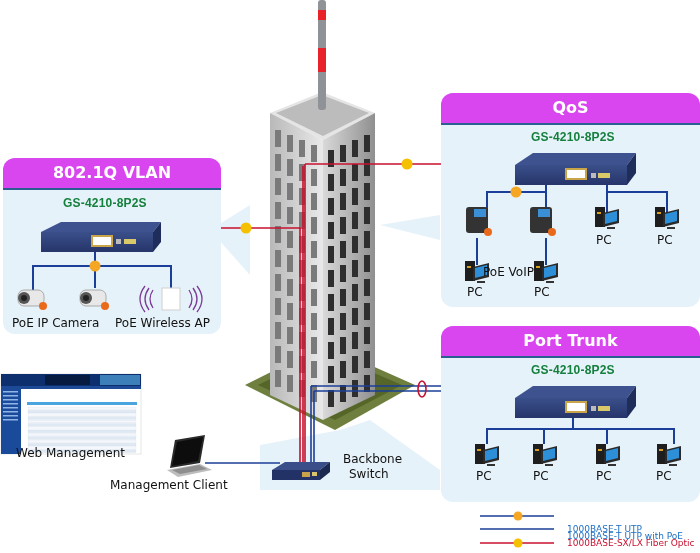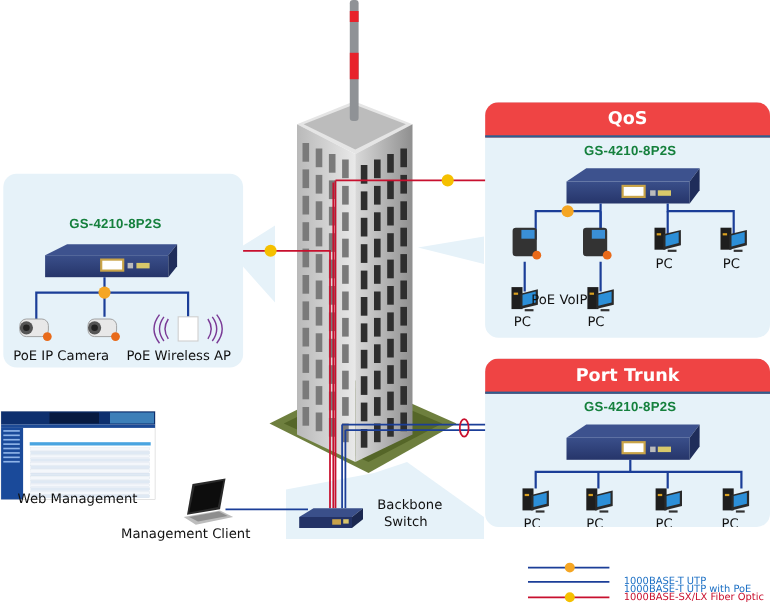--- a/index.html
+++ b/index.html
@@ -1,20 +1,20 @@
 <!DOCTYPE html>
 <html><head>
 <meta charset="utf-8">
 <style>
   html, body { margin:0; padding:0; background:#ffffff; }
   body { width:700px; height:553px; position:relative; overflow:hidden; font-family:"DejaVu Sans", sans-serif; }
   .abs { position:absolute; }
   svg.stage { position:absolute; left:0; top:0; }
   .panel { position:absolute; background:#e6f2f9; border-radius:12px; overflow:hidden; }
-  .panel-head { position:absolute; left:0; top:0; right:0; height:30px; background:#ef4444;
+  .panel-head { position:absolute; left:0; top:0; right:0; height:30px; background:#d946ef;
                 color:#fff; font-weight:bold; font-size:16px; text-align:center; line-height:30px;
                 border-bottom:2px solid #2b5f91; font-family:"DejaVu Sans", sans-serif; }
   .model { position:absolute; color:#15803d; font-weight:bold; font-size:12px; font-family:"Liberation Sans", sans-serif; letter-spacing:0.2px; }
   .lbl { position:absolute; color:#111; font-size:12px; font-family:"DejaVu Sans", sans-serif; white-space:nowrap; }
   .legend-text { position:absolute; font-size:9px; font-family:"DejaVu Sans", sans-serif; white-space:nowrap; }
 </style>
 </head>
 <body>
 
 <svg class="stage" width="700" height="553" viewBox="0 0 700 553">
@@ -208,20 +208,21 @@
         <rect x="3" y="403" width="15" height="1.5" fill="#8fb4e8"></rect>
         <rect x="3" y="407" width="15" height="1.5" fill="#8fb4e8"></rect>
         <rect x="3" y="411" width="15" height="1.5" fill="#8fb4e8"></rect>
         <rect x="3" y="415" width="15" height="1.5" fill="#8fb4e8"></rect>
         <rect x="3" y="419" width="15" height="1.5" fill="#8fb4e8"></rect>
       </g>
   </g>
 </svg>
 
 <div class="panel" style="left:3px;top:158px;width:218px;height:176px;">
+  <div class="panel-head">802.1Q VLAN</div>
   <div class="model" style="left:60px;top:38px;">GS-4210-8P2S</div>
   <svg class="abs" style="left:0;top:0" width="218" height="176">
     <g>
       <polygon points="38,74 58,64 158,64 150,74" fill="#3d528e"></polygon>
       <rect x="38" y="74" width="112" height="20" fill="url(#swTop)"></rect>
       <polygon points="150,74 158,64 158,84 150,94" fill="#1f2d5a"></polygon>
       <rect x="88" y="77" width="22" height="12" fill="#c9a448"></rect>
       <rect x="90" y="79" width="18" height="8" fill="#ffffff"></rect>
       <rect x="113" y="81" width="5" height="5" fill="#bbbbbb"></rect>
       <rect x="121" y="81" width="12" height="5" fill="#d8c86a"></rect>
@@ -318,21 +319,21 @@
         </g>
       </g>
   </svg>
   <div class="lbl" style="left:42px;top:140px;margin-top:32px;">PoE VoIP</div>
   <div class="lbl" style="left:155px;top:140px;">PC</div>
   <div class="lbl" style="left:216px;top:140px;">PC</div>
   <div class="lbl" style="left:26px;top:192px;">PC</div>
   <div class="lbl" style="left:93px;top:192px;">PC</div>
 </div>
 
-<div class="panel" style="left:441px;top:326px;width:259px;height:153px;">
+<div class="panel" style="left:441px;top:326px;width:259px;height:176px;">
   <div class="panel-head">Port Trunk</div>
   <div class="model" style="left:90px;top:37px;">GS-4210-8P2S</div>
   <svg class="abs" style="left:0;top:0" width="259" height="162">
     <g>
       <polygon points="74,72 92,60 195,60 186,72" fill="#3d528e"></polygon>
       <rect x="74" y="72" width="112" height="20" fill="url(#swTop)"></rect>
       <polygon points="186,72 195,60 195,80 186,92" fill="#1f2d5a"></polygon>
       <rect x="124" y="75" width="22" height="12" fill="#c9a448"></rect>
       <rect x="126" y="77" width="18" height="8" fill="#ffffff"></rect>
       <rect x="150" y="80" width="5" height="5" fill="#bbbbbb"></rect>

